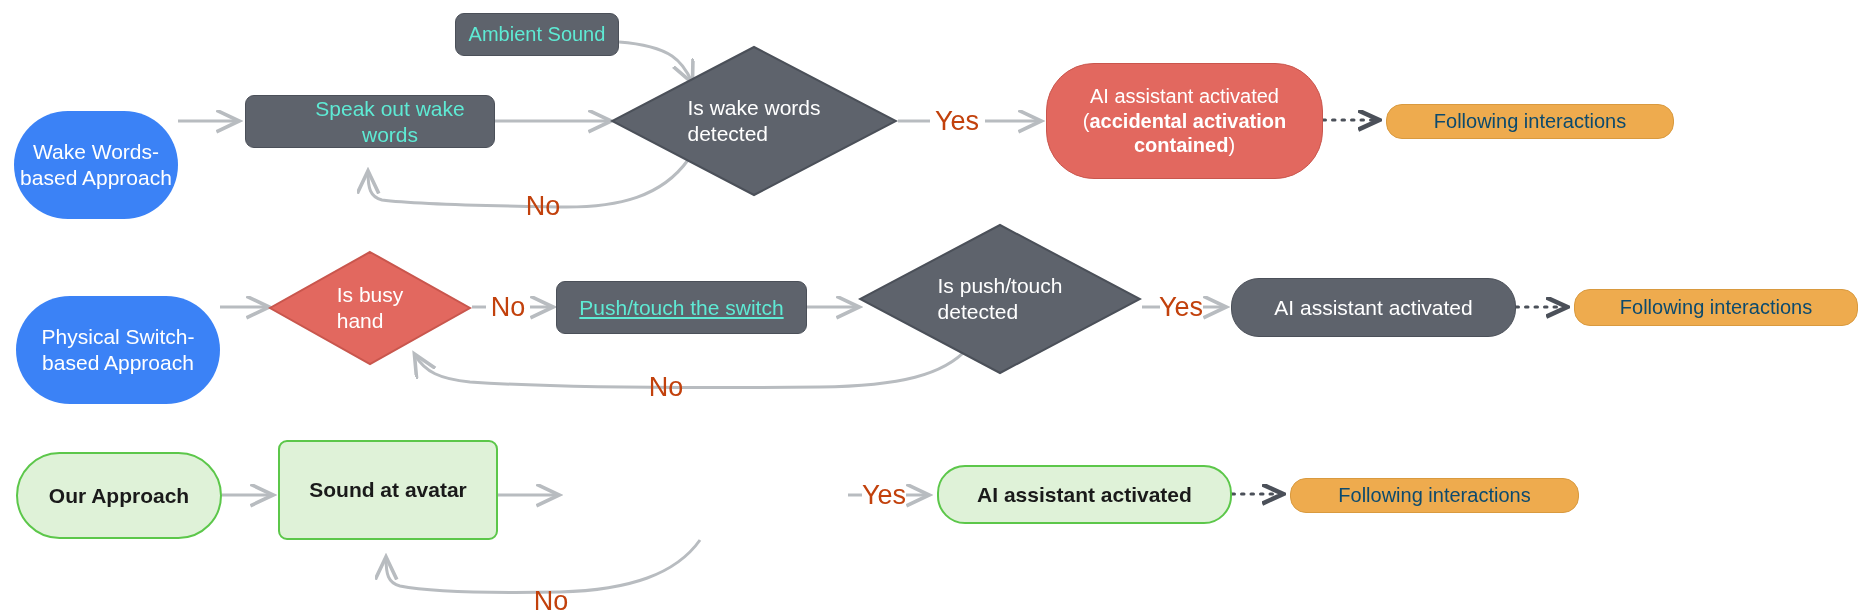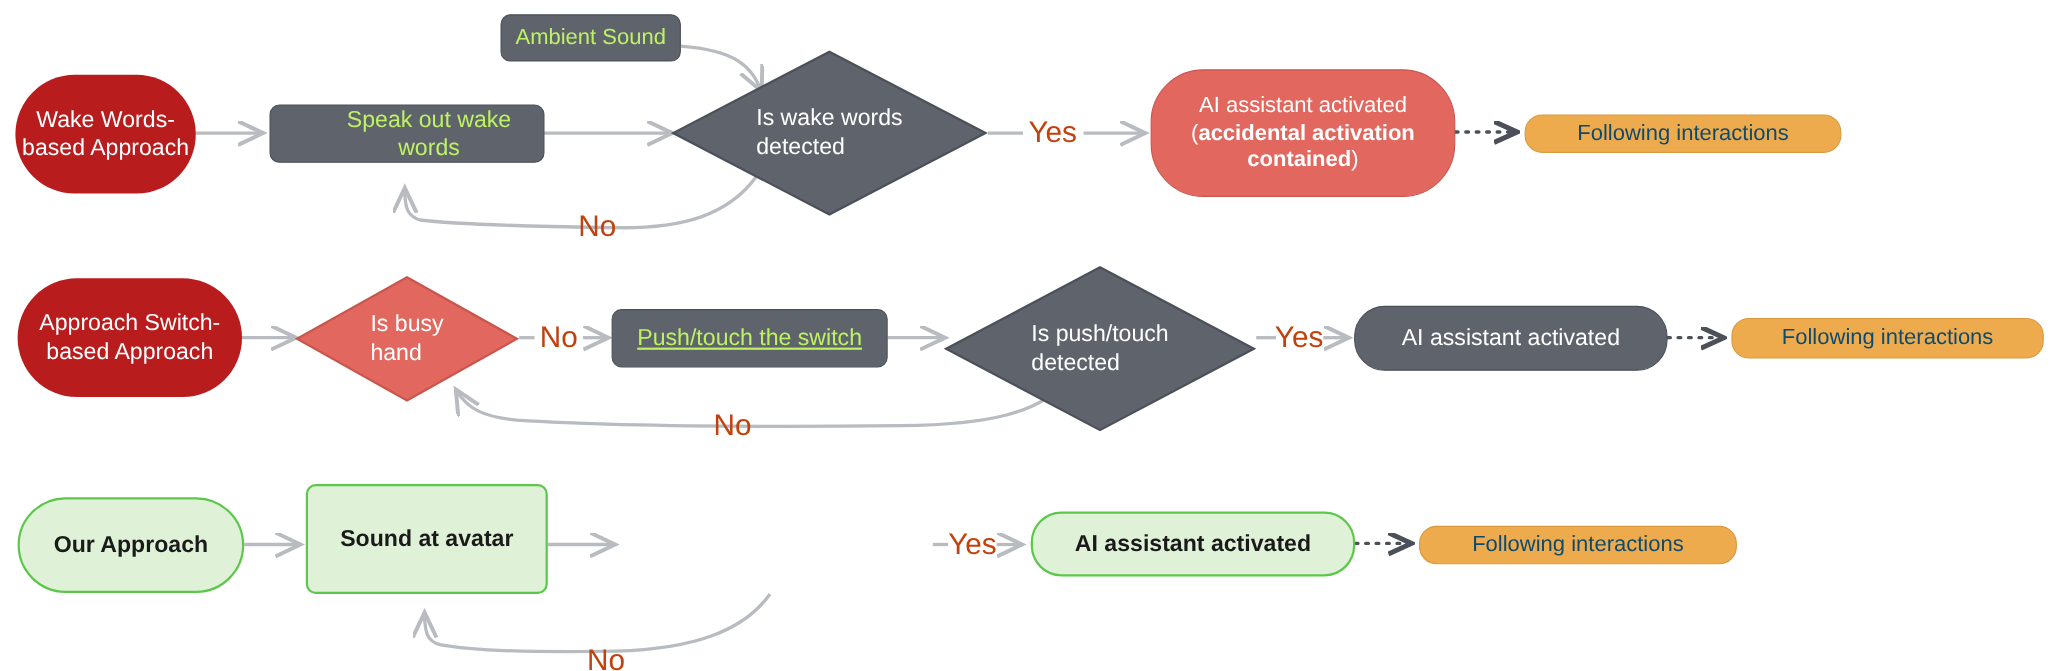--- a/index.html
+++ b/index.html
@@ -31,38 +31,39 @@
     position: absolute;
     box-sizing: border-box;
     display: flex;
     align-items: center;
     justify-content: center;
     text-align: center;
     line-height: 1.22;
   }
   
   .start {
-    background: #b91c1c;
+    background: #3b82f6;
     color: #ffffff;
     border-radius: 62px;
     font-size: 21px;
     font-weight: 400;
+    margin-top: 43px;
   }
   .start-green {
     background: #dff2d8;
     color: #1a1a1a;
     border: 2.5px solid #5cc74a;
     border-radius: 62px;
     font-size: 21px;
     font-weight: bold;
   }
   
   .proc {
     background: #5e636c;
-    color: #bef264;
+    color: #5eead4;
     border: 1.5px solid #4b5059;
     border-radius: 9px;
     font-size: 21px;
   }
   .proc-green {
     background: #dff2d8;
     color: #1a1a1a;
     border: 2.5px solid #5cc74a;
     border-radius: 9px;
     font-size: 21px;
@@ -224,21 +225,21 @@
       <span>(</span><span class="bold">accidental activation contained</span><span>)</span>
     </span>
   </div>
 
   <div class="node orange-pill" style="left:1386px; top:104px; width:288px; height:35px;">
     <span>Following interactions</span>
   </div>
 
   <div class="node start" style="left:16px; top:253px; width:204px; height:108px;">
     <span>
-      <span>Approach Switch-</span><br>
+      <span>Physical Switch-</span><br>
       <span>based Approach</span>
     </span>
   </div>
 
   <div class="diamond-wrap dm-red" style="left:268px; top:250px; width:204px; height:116px;">
     <svg width="204" height="116">
       <polygon points="102,2 202,58 102,114 2,58" fill="#e2685f" stroke="#c9564d" stroke-width="2"></polygon>
     </svg>
     <div class="diamond-label">
       <span>
@@ -247,21 +248,21 @@
       </span>
     </div>
   </div>
 
   <div class="elabel" style="left:508px; top:307px;">No</div>
 
   <div class="node proc" style="left:556px; top:281px; width:251px; height:53px;text-decoration:underline;">
     <span>Push/touch the switch</span>
   </div>
 
-  <div class="diamond-wrap dm-gray" style="left:858px; top:241px; width:284px; height:152px;text-decoration:underline;">
+  <div class="diamond-wrap dm-gray" style="left:858px; top:223px; width:284px; height:152px;text-decoration:underline;">
     <svg width="284" height="152">
       <polygon points="142,2 282,76 142,150 2,76" fill="#5e636c" stroke="#4b5059" stroke-width="2"></polygon>
     </svg>
     <div class="diamond-label">
       <span>
         <span>Is push/touch</span><br>
         <span>detected</span>
       </span>
     </div>
   </div>

